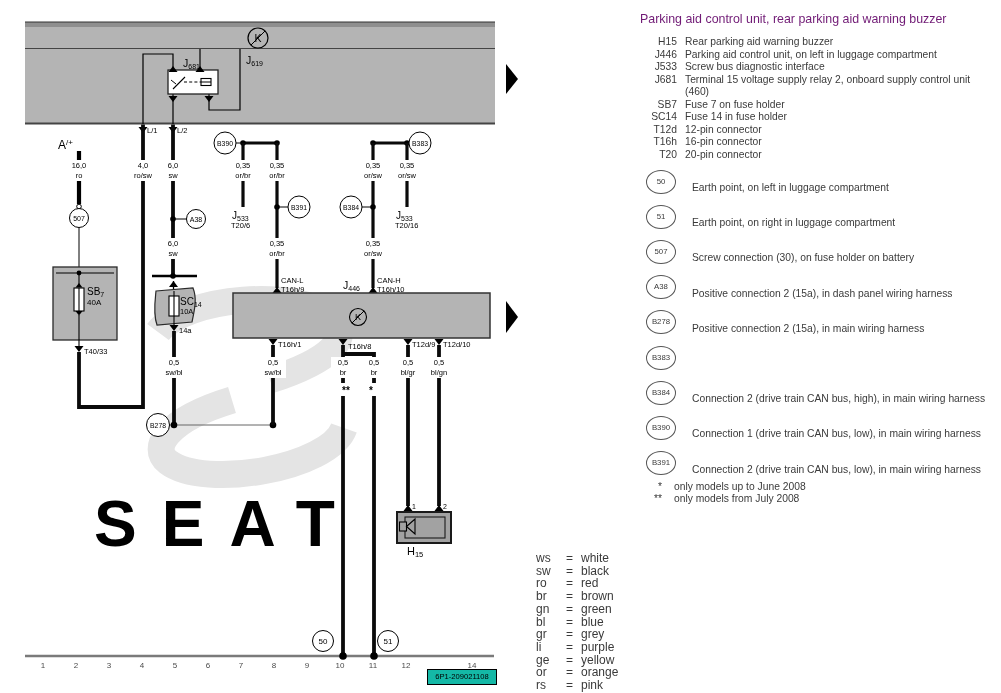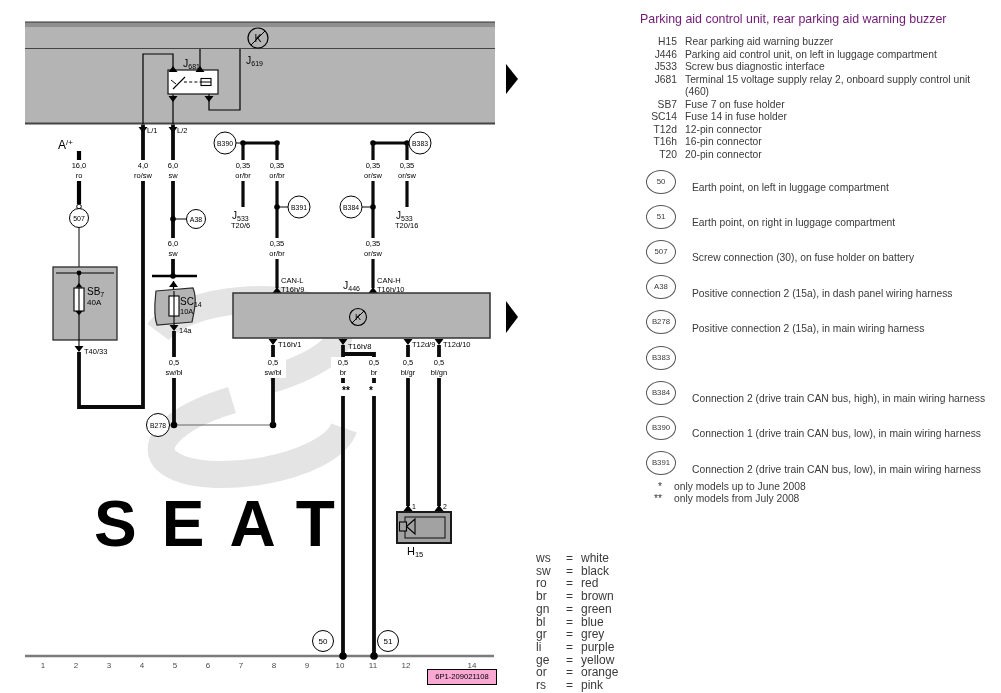--- a/index.html
+++ b/index.html
@@ -3,21 +3,21 @@
 <meta charset="utf-8">
 <style>
   html,body{margin:0;padding:0;background:#fff;}
   #stage{position:relative;width:1001px;height:693px;background:#fff;overflow:hidden;
          font-family:"Liberation Sans","DejaVu Sans",sans-serif;color:#000;}
   #diagram{position:absolute;left:0;top:0;width:520px;height:693px;}
   svg text{fill:#000;}
   .track-label{position:absolute;top:661px;width:20px;text-align:center;
                font-size:8px;color:#4a4a4a;}
   #part-box{position:absolute;left:427px;top:669px;width:68px;height:14px;
-            border:1px solid #000;background:#f9a8d4;font-size:7.6px;line-height:14px;
+            border:1px solid #000;background:#14b8a6;font-size:7.6px;line-height:14px;
             text-align:center;}
   
   #legend{position:absolute;left:640px;top:0;width:361px;color:#3a3a3a;}
   #legend-title{padding-top:12px;font-size:12.4px;line-height:15px;color:#701a75;}
   #components{margin-top:9px;}
   .comp-row{display:flex;font-size:10.3px;line-height:12.5px;}
   .comp-code{width:37px;text-align:right;flex:0 0 37px;}
   .comp-desc{margin-left:8px;width:295px;}
   #circles{margin-top:3px;}
   .circ-row{display:flex;align-items:center;height:35.2px;font-size:10.3px;}

